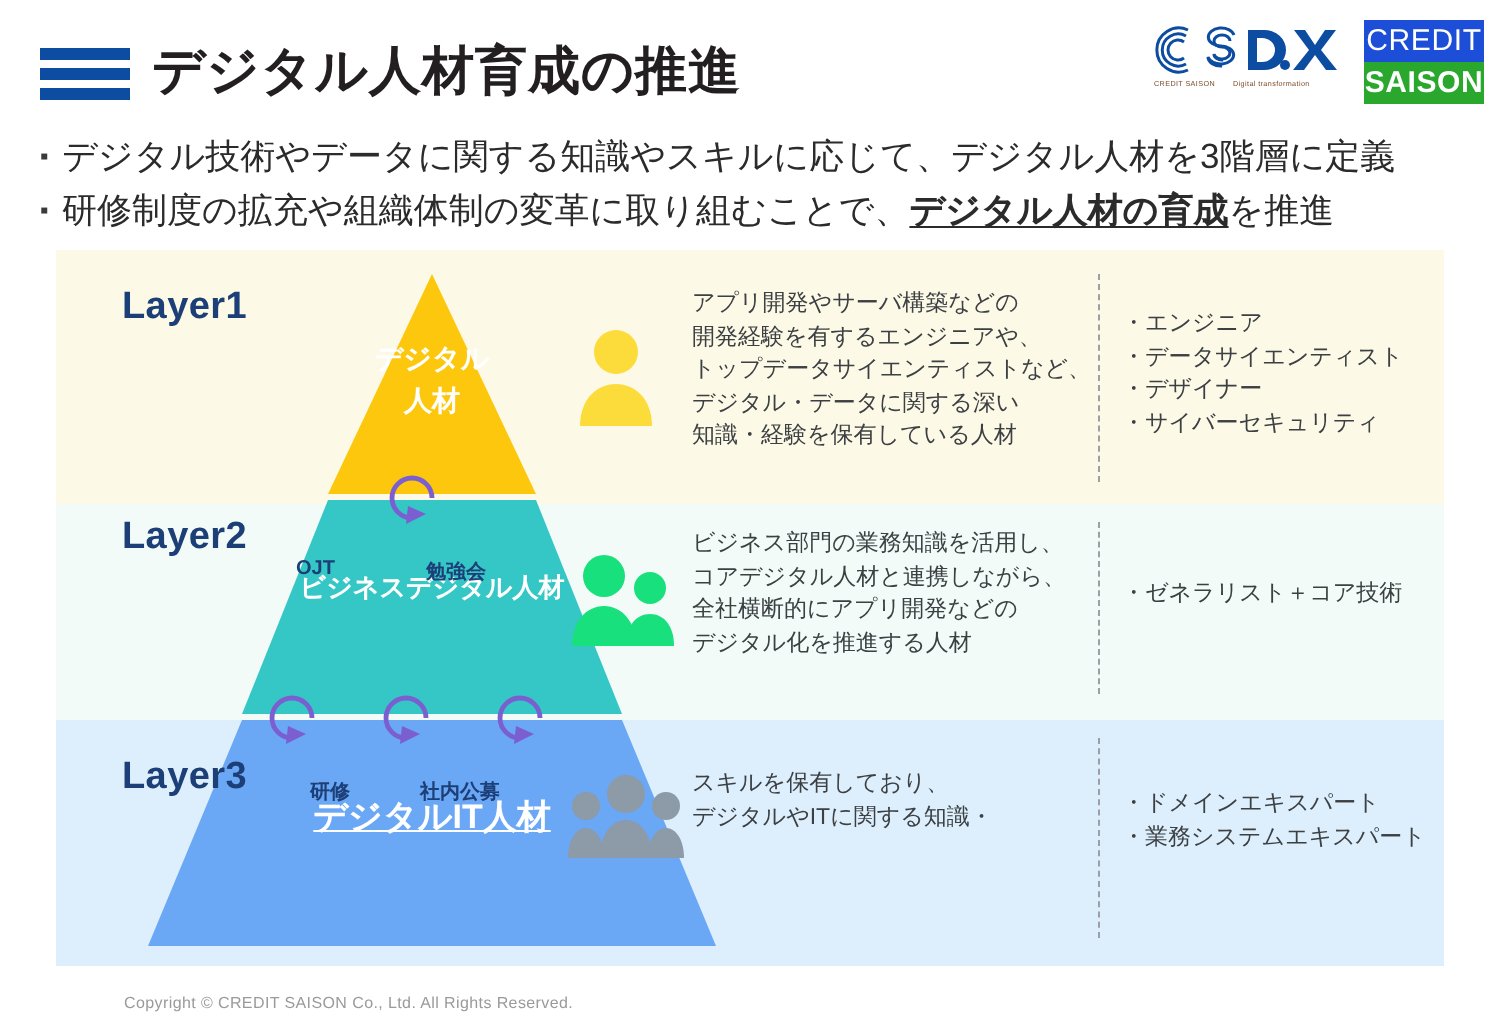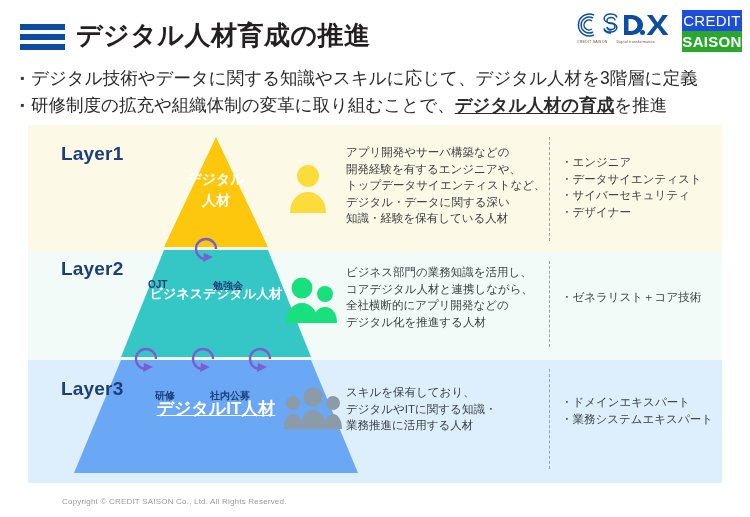--- a/index.html
+++ b/index.html
@@ -271,32 +271,31 @@
   </div>
   <div class="desc" id="desc2">
     <div>ビジネス部門の業務知識を活用し、</div>
     <div>コアデジタル人材と連携しながら、</div>
     <div>全社横断的にアプリ開発などの</div>
     <div>デジタル化を推進する人材</div>
   </div>
   <div class="desc" id="desc3">
     <div>スキルを保有しており、</div>
     <div>デジタルやITに関する知識・</div>
-    <div>業務推進に活用する人材</div>
   </div>
 
   <div class="vdiv" id="vdiv1"></div>
   <div class="vdiv" id="vdiv2"></div>
   <div class="vdiv" id="vdiv3"></div>
 
   <div class="skills" id="skills1">
     <div>・エンジニア</div>
     <div>・データサイエンティスト</div>
+    <div>・デザイナー</div>
     <div>・サイバーセキュリティ</div>
-    <div>・デザイナー</div>
   </div>
   <div class="skills" id="skills2">
     <div>・ゼネラリスト＋コア技術</div>
   </div>
   <div class="skills" id="skills3">
     <div>・ドメインエキスパート</div>
     <div>・業務システムエキスパート</div>
   </div>
 </div>
 

